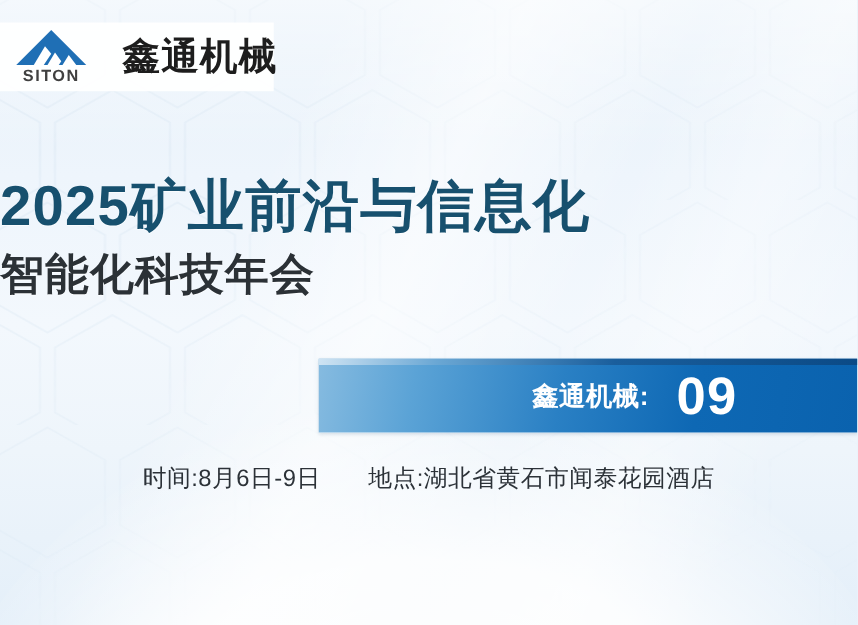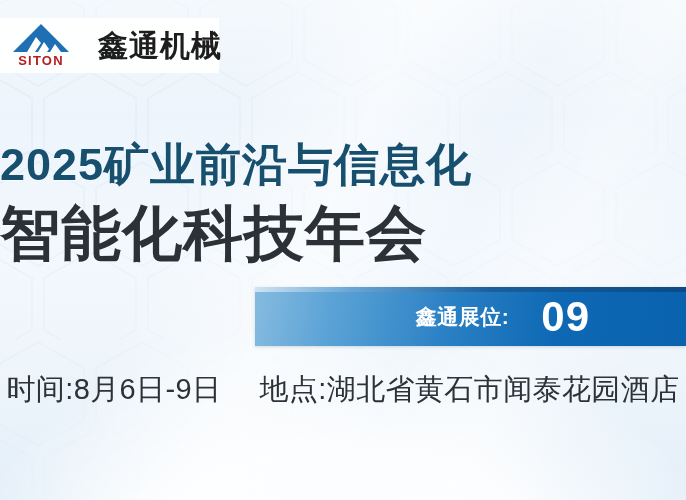--- a/index.html
+++ b/index.html
@@ -62,21 +62,21 @@
     position:relative;
     flex:0 0 auto;
     display:flex;flex-direction:column;align-items:center;justify-content:flex-start;
   }
   .logo-mark svg{display:block;}
   .logo-siton{
     font-family:"Liberation Sans",sans-serif;
     font-weight:bold;
     font-size:13px;
     letter-spacing:1.2px;
-    color:#b91c1c;
+    color:#404040;
     line-height:1;
     margin-top:1px;
   }
   .logo-cn{
     font-family:"Liberation Sans","DejaVu Sans",sans-serif;
     font-weight:bold;
     font-size:30px;
     letter-spacing:1px;
     color:#1d1d1d;
     margin-left:26px;
@@ -97,21 +97,21 @@
     font-size:45px;
     line-height:1.12;
     letter-spacing:1px;
     color:#17506e;
     white-space:nowrap;
     text-shadow:0 1px 0 rgba(255,255,255,.65);
   }
   .title2{
     font-family:"Liberation Sans","DejaVu Sans",sans-serif;
     font-weight:bold;
-    font-size:60px;
+    font-size:35px;
     line-height:1.12;
     letter-spacing:1px;
     color:#2b3136;
     white-space:nowrap;
     margin-top:10px;
     text-shadow:0 1px 0 rgba(255,255,255,.6);
   }
 
   
   .booth-bar{
@@ -136,37 +136,37 @@
     color:#ffffff;
     letter-spacing:.5px;
     white-space:nowrap;
   }
   .booth-num{
     font-family:"Liberation Sans","DejaVu Sans",sans-serif;
     font-weight:bold;
     font-size:42px;
     color:#ffffff;
     line-height:1;
-    margin-left:32px;
+    margin-left:22px;
     letter-spacing:1px;
   }
 
   
   .info-row{
     position:absolute;
     left:0;right:0;top:370px;
     display:flex;
     align-items:baseline;
     justify-content:center;
     gap:38px;
     z-index:5;
   }
   .info-item{
     font-family:"Liberation Sans","DejaVu Sans",sans-serif;
-    font-size:29px;
+    font-size:19px;
     font-weight:normal;
     color:#2c3238;
     letter-spacing:.4px;
     white-space:nowrap;
   }
 </style>
 </head>
 <body>
 
 <div id="poster">
@@ -209,21 +209,21 @@
     </div>
     <div class="logo-cn">鑫通机械</div>
   </div>
 
   <div class="title-wrap">
     <div class="title1">2025矿业前沿与信息化</div>
     <div class="title2">智能化科技年会</div>
   </div>
 
   <div class="booth-bar">
-    <span class="booth-label">鑫通展位:</span>
+    <span class="booth-label">鑫通机械:</span>
     <span class="booth-num">09</span>
   </div>
 
   <div class="info-row">
     <span class="info-item">时间:8月6日-9日</span>
     <span class="info-item">地点:湖北省黄石市闻泰花园酒店</span>
   </div>
 
 </div>
 

